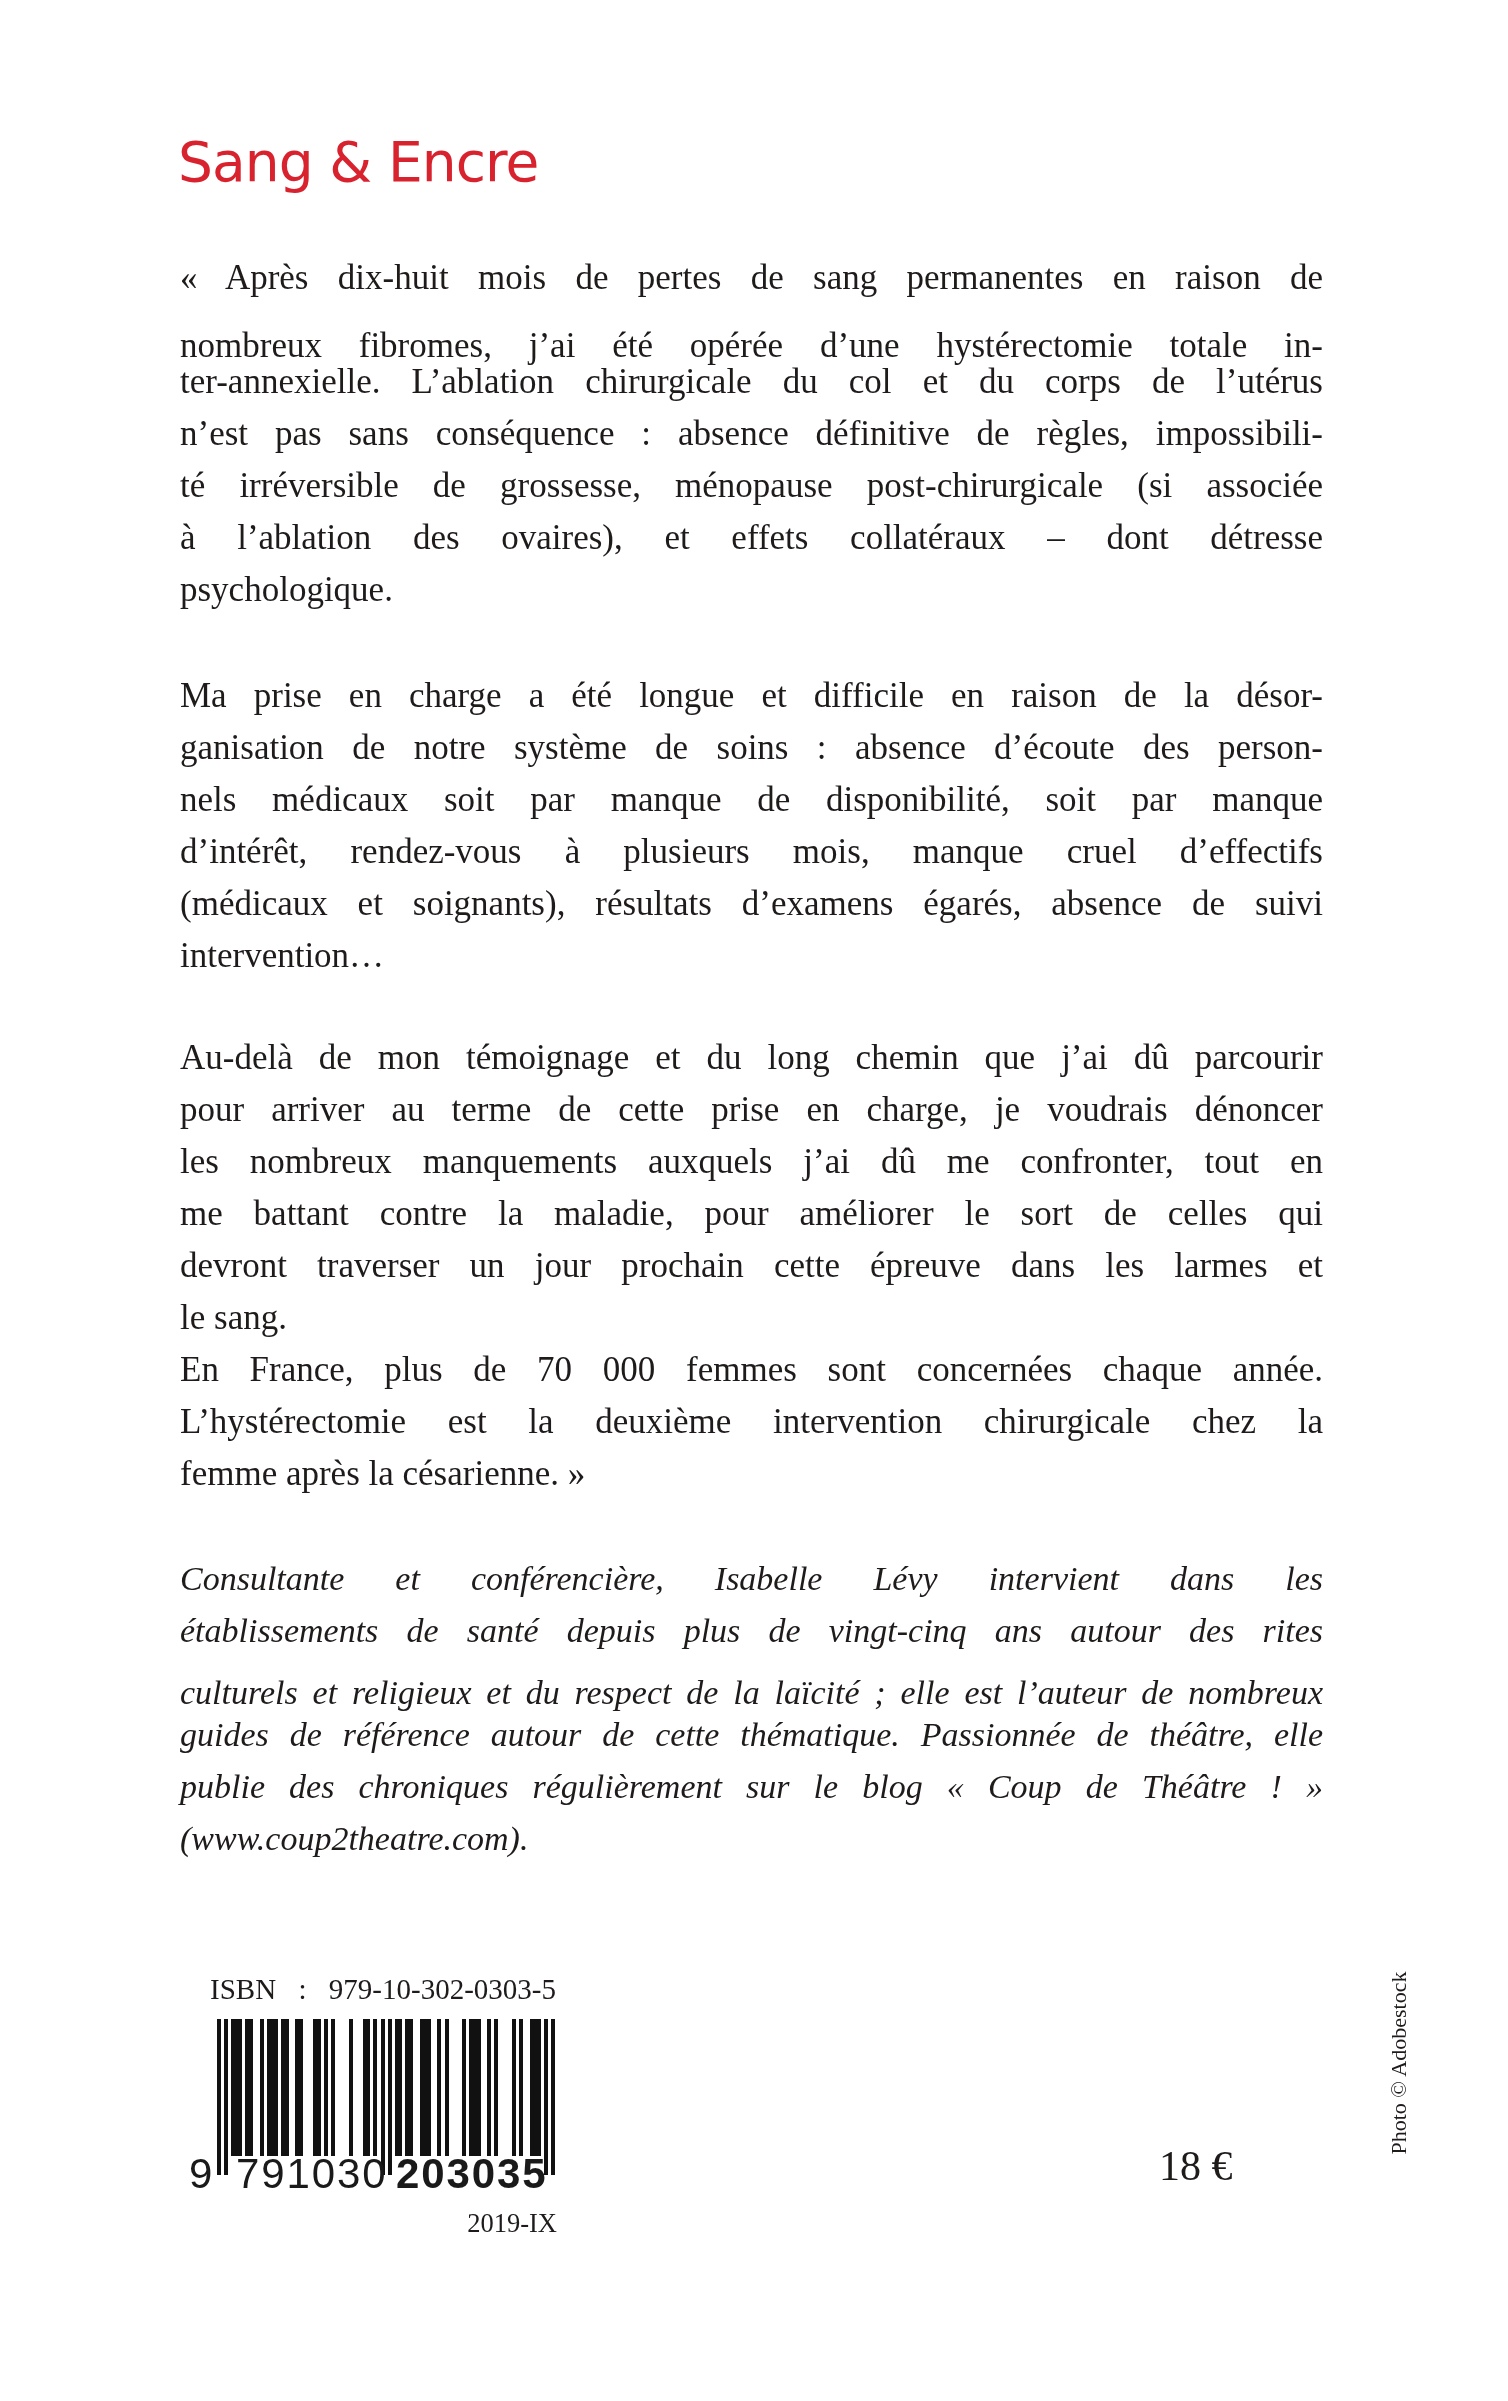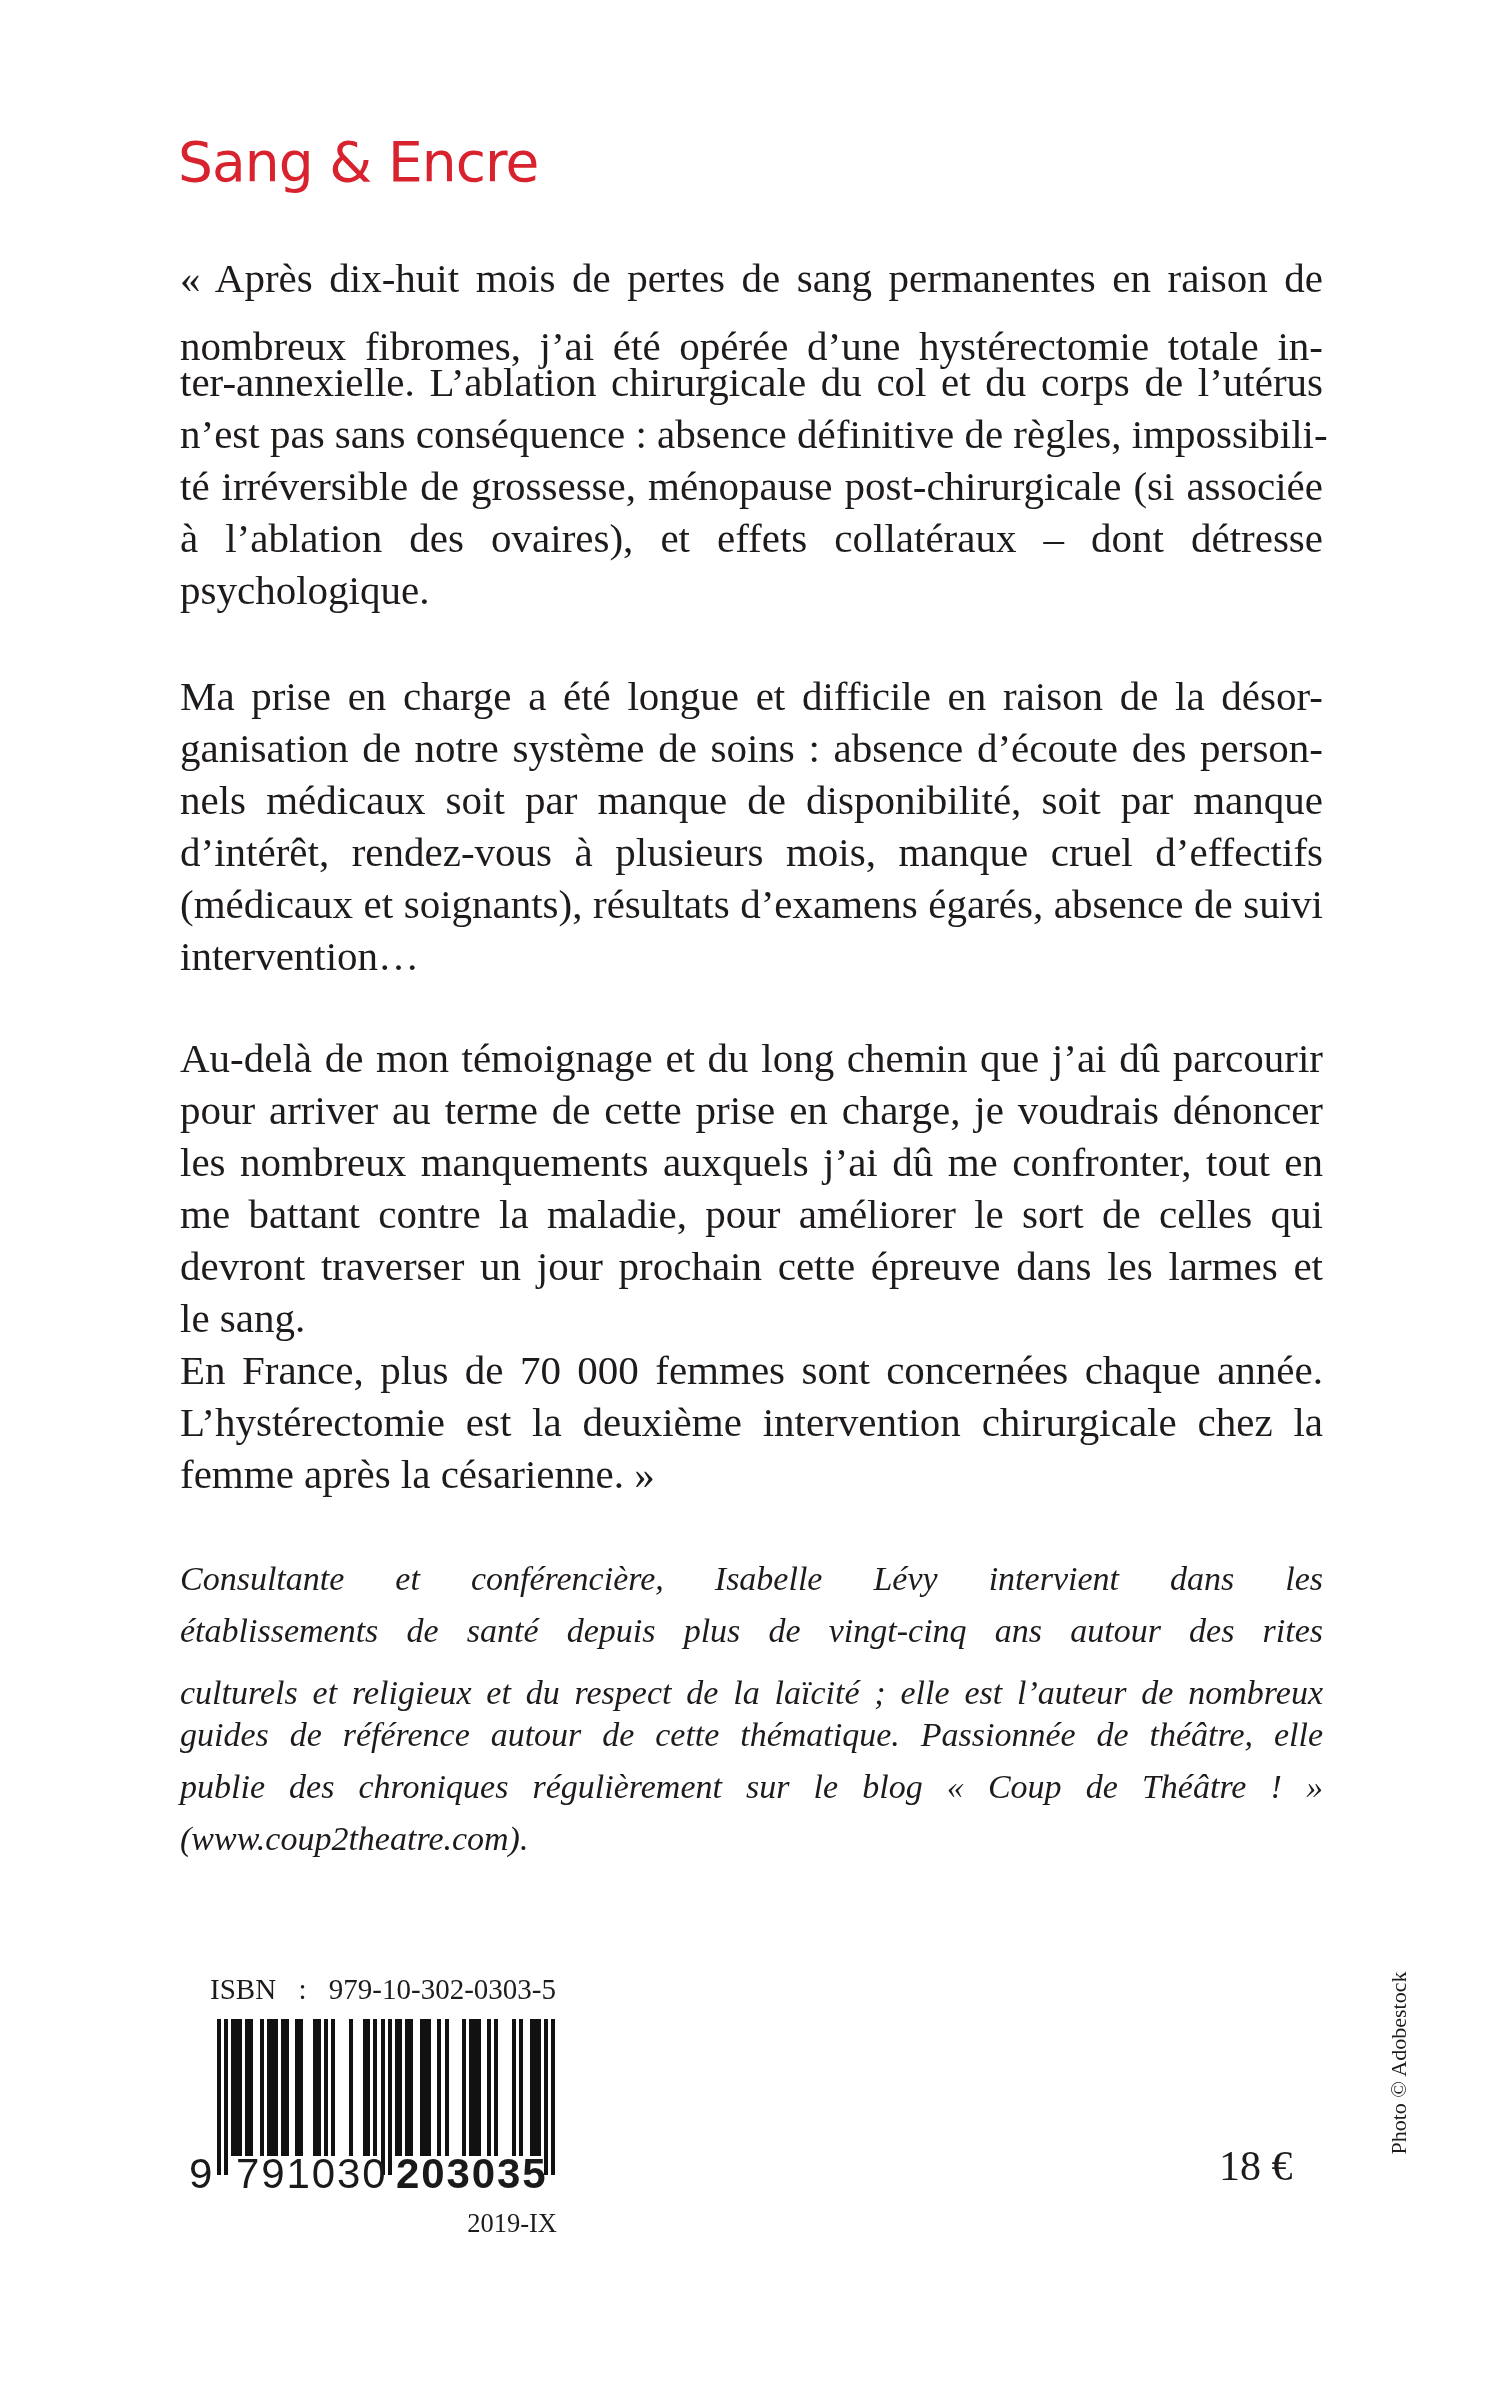--- a/index.html
+++ b/index.html
@@ -5,40 +5,40 @@
   html, body { margin: 0; padding: 0; background: #ffffff; }
   body { width: 1508px; height: 2402px; position: relative; overflow: hidden; color: #1e1b1a; }
   .title {
     position: absolute; left: 178px; top: 129px;
     font-family: "DejaVu Sans", sans-serif; font-size: 55px; line-height: 66px;
     color: #d8232f; letter-spacing: -0.9px; margin: 0; font-weight: normal;
   }
   .para { position: absolute; left: 180px; width: 1143px; }
   .line {
     position: absolute; left: 0; width: 1143px; height: 52px;
-    font-family: "Liberation Serif", serif; font-size: 41px; line-height: 52px;
+    font-family: "Liberation Serif", serif; font-size: 35px; line-height: 52px;
     white-space: nowrap; text-align: justify; text-align-last: justify;
   }
   .line.last { text-align: left; text-align-last: left; }
   .para.italic .line { font-style: italic; font-size: 34px; }
   .isbn {
     position: absolute; left: 210px; top: 1971px; width: 346px;
     font-family: "Liberation Serif", serif; font-size: 29px; line-height: 36px;
     text-align: justify; text-align-last: justify; white-space: nowrap;
   }
   .barcode { position: absolute; left: 189px; top: 2019px; width: 379px; height: 180px; }
   .bars { position: absolute; left: 28px; top: 0; height: 156px; width: 341px; }
   .bar { position: absolute; top: 0; background: #111; }
   .digits { position: absolute; font-family: "Liberation Sans", sans-serif; font-size: 42px; line-height: 42px; color: #1a1a1a; top: 134px; }
   .edition {
     position: absolute; left: 445px; top: 2207px; width: 112px;
     font-family: "Liberation Serif", serif; font-size: 26.5px; line-height: 32px; text-align: right;
   }
   .price {
-    position: absolute; left: 1219px; top: 2141px;
+    position: absolute; left: 1159px; top: 2141px;
     font-family: "Liberation Serif", serif; font-size: 42px; line-height: 51px; white-space: nowrap;
   }
   .credit {
     position: absolute; left: 1399px; top: 2063px;
     font-family: "Liberation Serif", serif; font-size: 22px; line-height: 24.6px; white-space: nowrap;
     transform: translate(-50%, -50%) rotate(-90deg); transform-origin: center center;
   }
 </style>
 </head>
 <body>

